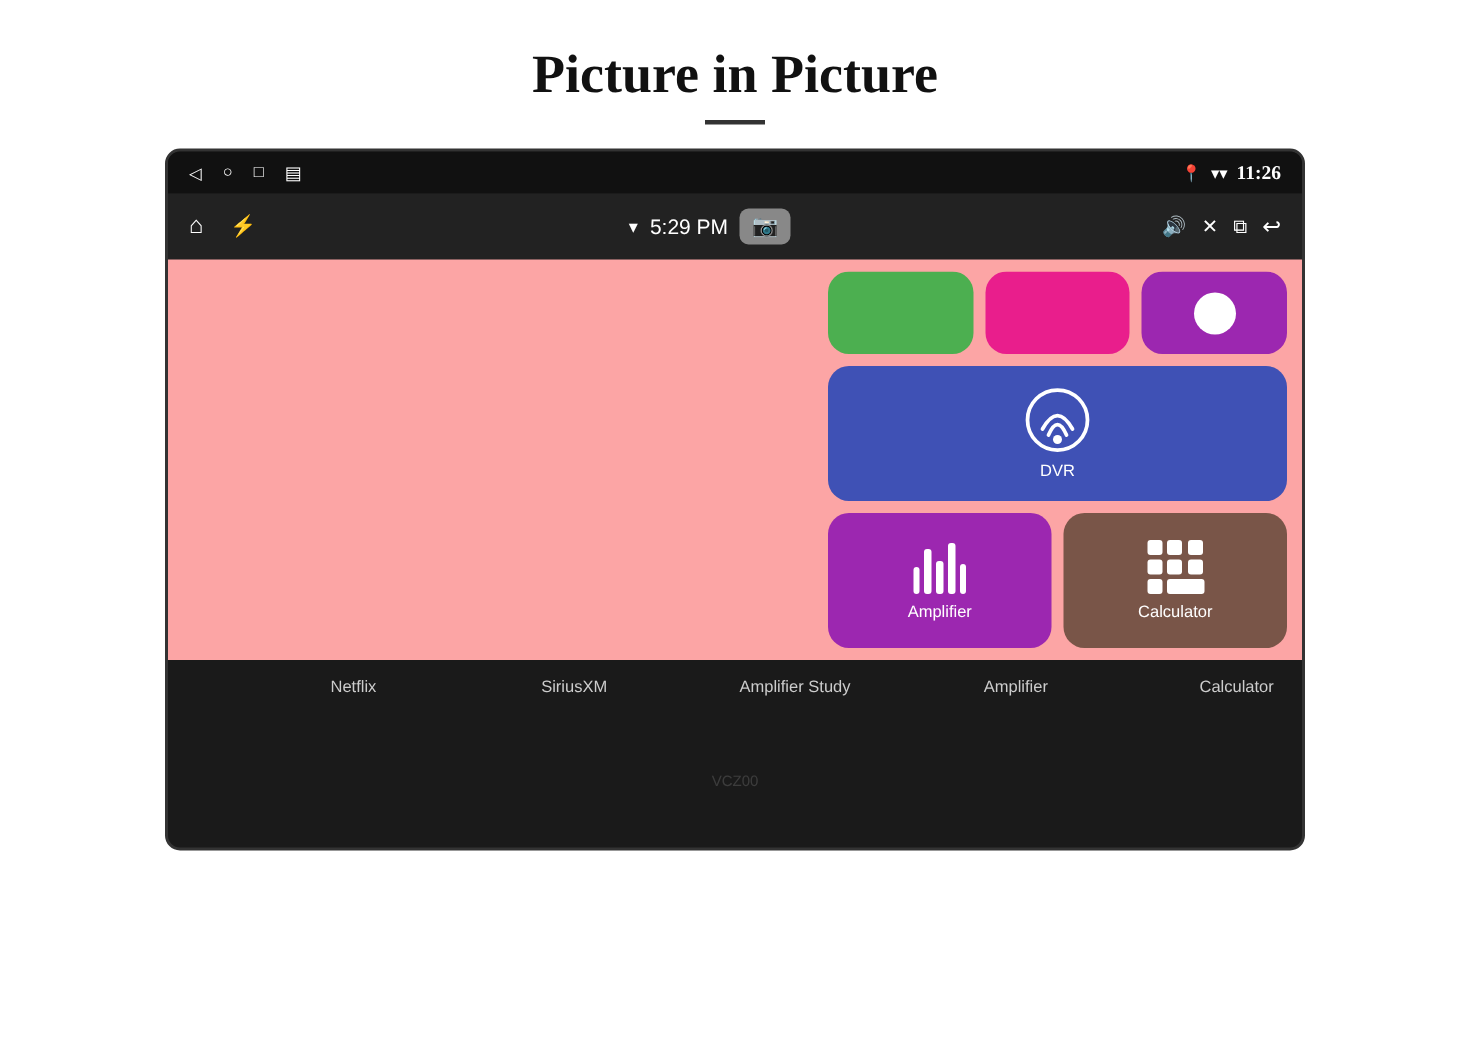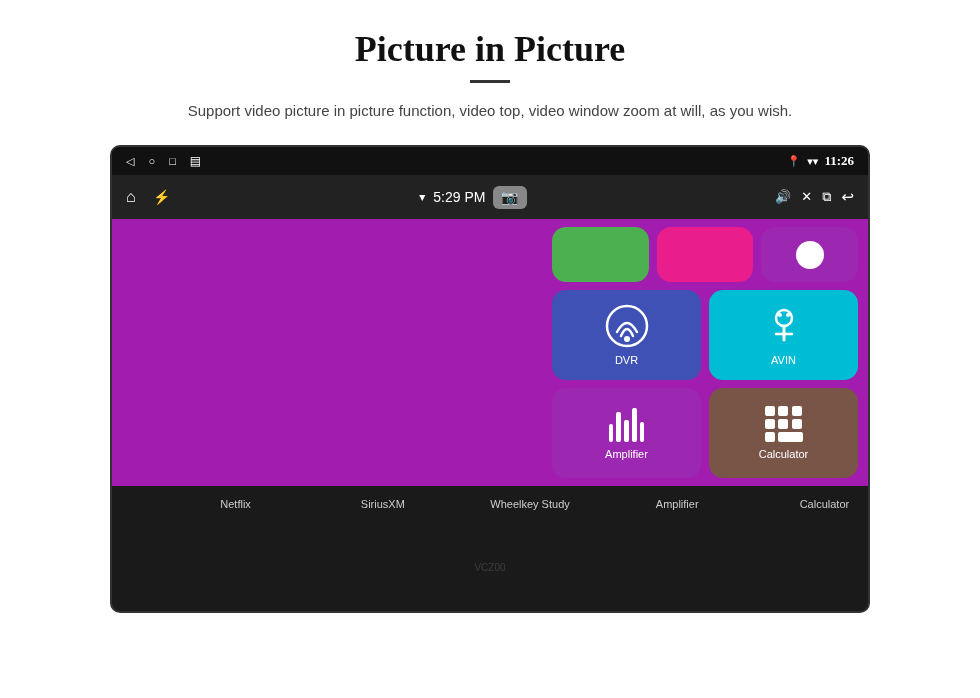--- a/index.html
+++ b/index.html
@@ -131,21 +131,21 @@
       border-radius: 6px;
       padding: 3px 8px;
       color: #fff;
       font-size: 14px;
     }
 
     
     .main-content {
       width: 100%;
       flex: 1;
-      background: #a21caf;
+      background: #fca5a5;
       display: flex;
       flex-direction: row;
       position: relative;
     }
 
     
     .video-area {
       width: 430px;
       height: 100%;
       position: relative;
@@ -309,21 +309,20 @@
       border-radius: 2px;
     }
   </style>
 </head>
 <body>
 
 <div class="page-wrapper">
 
   <h1 class="page-title">Picture in Picture</h1>
   <div class="title-divider"></div>
-  <p class="page-subtitle">Support video picture in picture function, video top, video window zoom at will, as you wish.</p>
 
   <div class="device-frame">
 
     <div class="status-bar">
       <div class="status-bar-left">
         <span class="sb-icon">◁</span>
         <span class="sb-icon">○</span>
         <span class="sb-icon">□</span>
         <span class="sb-icon" style="font-size:12px;">▤</span>
       </div>
@@ -380,31 +379,20 @@
         <div class="app-row-mid">
           <div class="app-icon-full blue">
 
             <svg width="44" height="44" viewBox="0 0 44 44">
               <circle cx="22" cy="22" r="20" fill="none" stroke="#fff" stroke-width="2.5"></circle>
               <path d="M12 28 Q22 10 32 28" fill="none" stroke="#fff" stroke-width="2.5" stroke-linecap="round"></path>
               <path d="M16 32 Q22 18 28 32" fill="none" stroke="#fff" stroke-width="2.5" stroke-linecap="round"></path>
               <circle cx="22" cy="35" r="3" fill="#fff"></circle>
             </svg>
             <span class="app-label">DVR</span>
-          </div>
-          <div class="app-icon-full teal">
-
-            <svg width="44" height="44" viewBox="0 0 44 44">
-              <circle cx="22" cy="14" r="8" fill="none" stroke="#fff" stroke-width="2.5"></circle>
-              <line x1="22" y1="22" x2="22" y2="36" stroke="#fff" stroke-width="3" stroke-linecap="round"></line>
-              <line x1="14" y1="30" x2="30" y2="30" stroke="#fff" stroke-width="2.5" stroke-linecap="round"></line>
-              <circle cx="18" cy="11" r="2" fill="#fff"></circle>
-              <circle cx="26" cy="11" r="2" fill="#fff"></circle>
-            </svg>
-            <span class="app-label">AVIN</span>
           </div>
         </div>
 
         <div class="app-row-bottom">
           <div class="app-icon-full purple2">
 
             <div class="amp-icon">
               <div class="amp-bar" style="height:18px;"></div>
               <div class="amp-bar" style="height:30px;"></div>
               <div class="amp-bar" style="height:22px;"></div>
@@ -429,21 +417,21 @@
           </div>
         </div>
 
       </div>
 
     </div>
 
     <div class="bottom-labels">
       <span class="bottom-label">Netflix</span>
       <span class="bottom-label">SiriusXM</span>
-      <span class="bottom-label">Wheelkey Study</span>
+      <span class="bottom-label">Amplifier Study</span>
       <span class="bottom-label">Amplifier</span>
       <span class="bottom-label">Calculator</span>
     </div>
 
     <div class="watermark">VCZ00</div>
 
   </div>
 
 </div>
 

